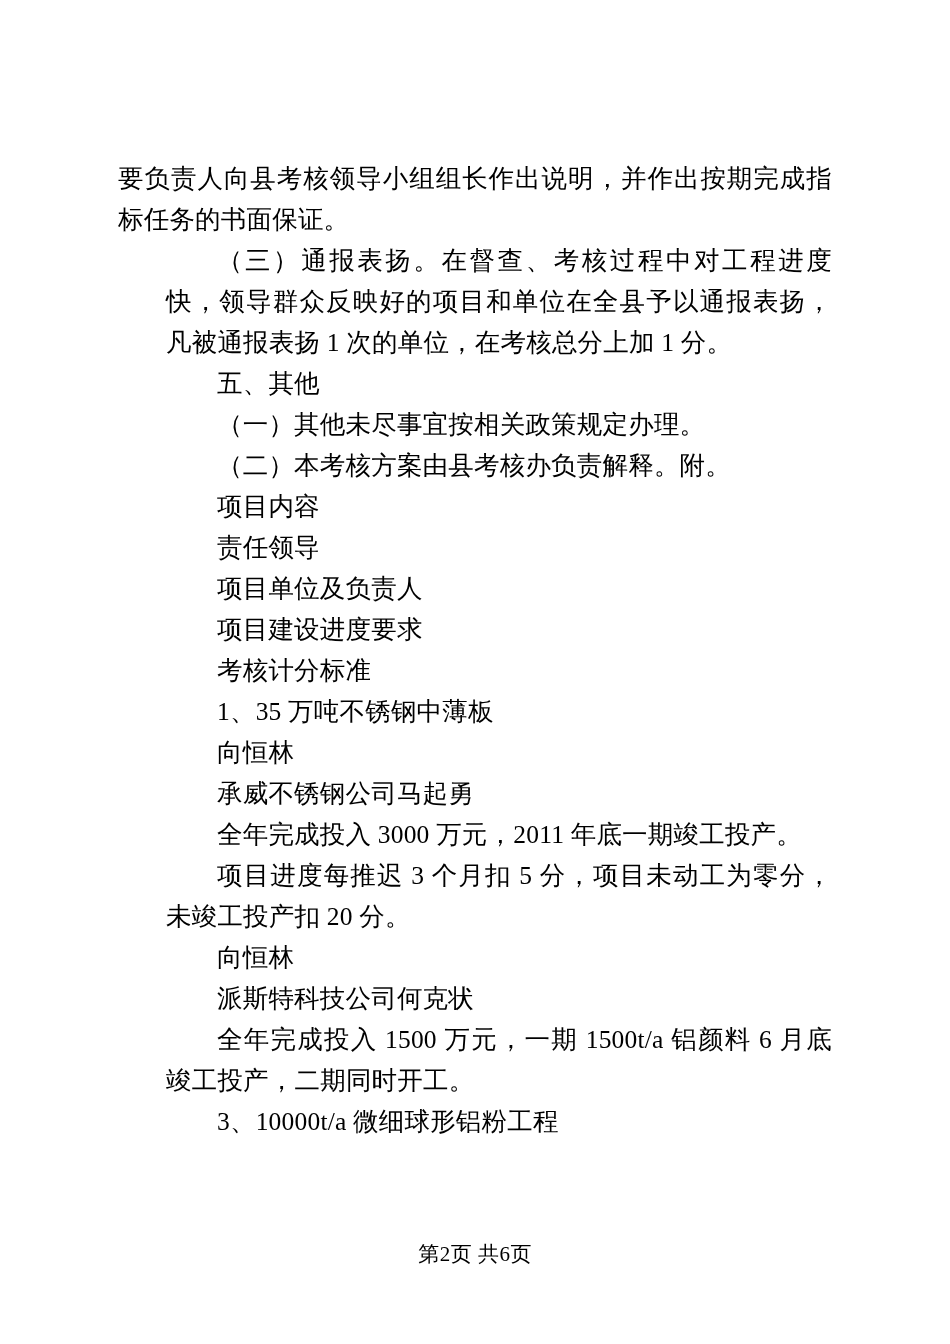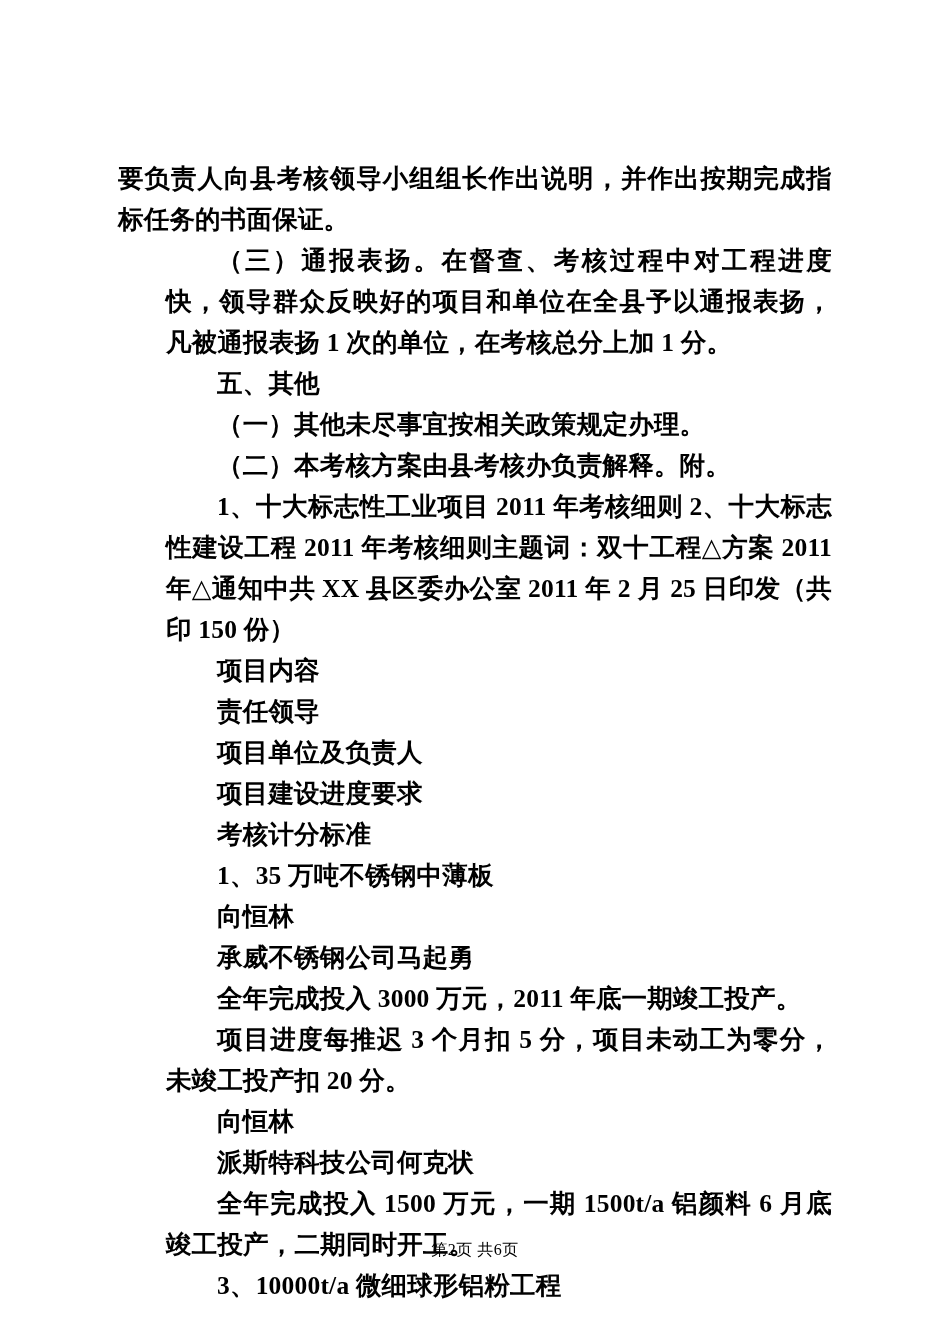--- a/index.html
+++ b/index.html
@@ -27,49 +27,47 @@
     width: 714px;
   }
   .para {
     font-size: 25.5px;
     line-height: 41px;
     letter-spacing: 0.2px;
     text-align: justify;
     text-justify: inter-ideograph;
     margin: 0;
     word-break: break-all;
-    font-weight: bold;
   }
   .indent {
     text-indent: 51px;
     margin-left: 48px;
   }
   .footer {
     position: absolute;
     left: 0;
     right: 0;
     top: 1240px;
     text-align: center;
-    font-size: 16px;
+    font-size: 21px;
     font-family: "Liberation Serif", "DejaVu Serif", serif;
     letter-spacing: 0.5px;
   }
 </style>
 </head>
 <body>
 
 <div class="page">
 
   <div class="content">
     <p class="para">要负责人向县考核领导小组组长作出说明，并作出按期完成指标任务的书面保证。</p>
     <p class="para indent">（三）通报表扬。在督查、考核过程中对工程进度快，领导群众反映好的项目和单位在全县予以通报表扬，凡被通报表扬 1 次的单位，在考核总分上加 1 分。</p>
     <p class="para indent">五、其他</p>
     <p class="para indent">（一）其他未尽事宜按相关政策规定办理。</p>
     <p class="para indent">（二）本考核方案由县考核办负责解释。附。</p>
-    <p class="para indent">1、十大标志性工业项目 2011 年考核细则 2、十大标志性建设工程 2011 年考核细则主题词：双十工程△方案 2011 年△通知中共 XX 县区委办公室 2011 年 2 月 25 日印发（共印 150 份）</p>
     <p class="para indent">项目内容</p>
     <p class="para indent">责任领导</p>
     <p class="para indent">项目单位及负责人</p>
     <p class="para indent">项目建设进度要求</p>
     <p class="para indent">考核计分标准</p>
     <p class="para indent">1、35 万吨不锈钢中薄板</p>
     <p class="para indent">向恒林</p>
     <p class="para indent">承威不锈钢公司马起勇</p>
     <p class="para indent">全年完成投入 3000 万元，2011 年底一期竣工投产。</p>
     <p class="para indent">项目进度每推迟 3 个月扣 5 分，项目未动工为零分，未竣工投产扣 20 分。</p>

